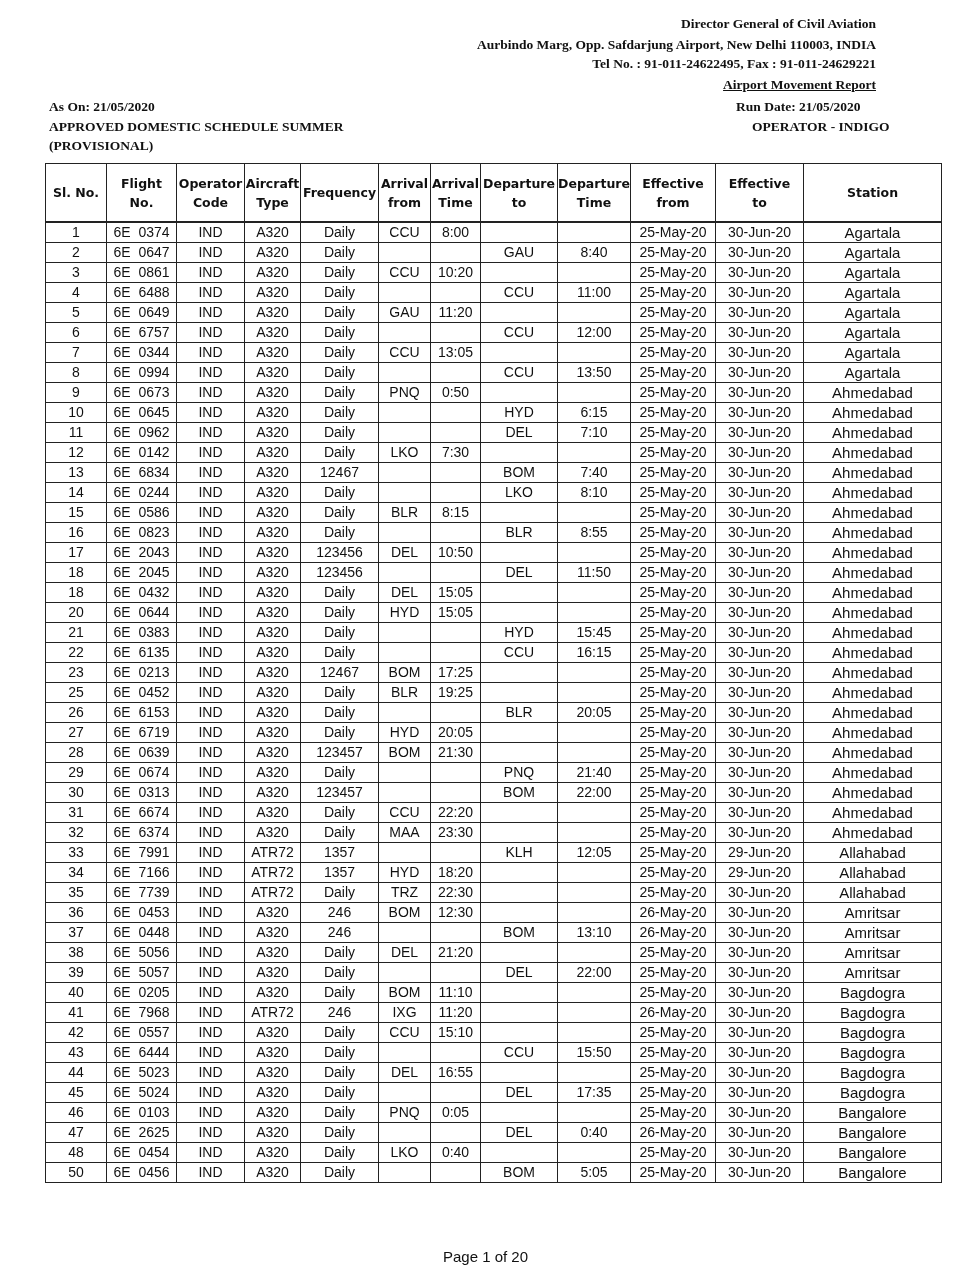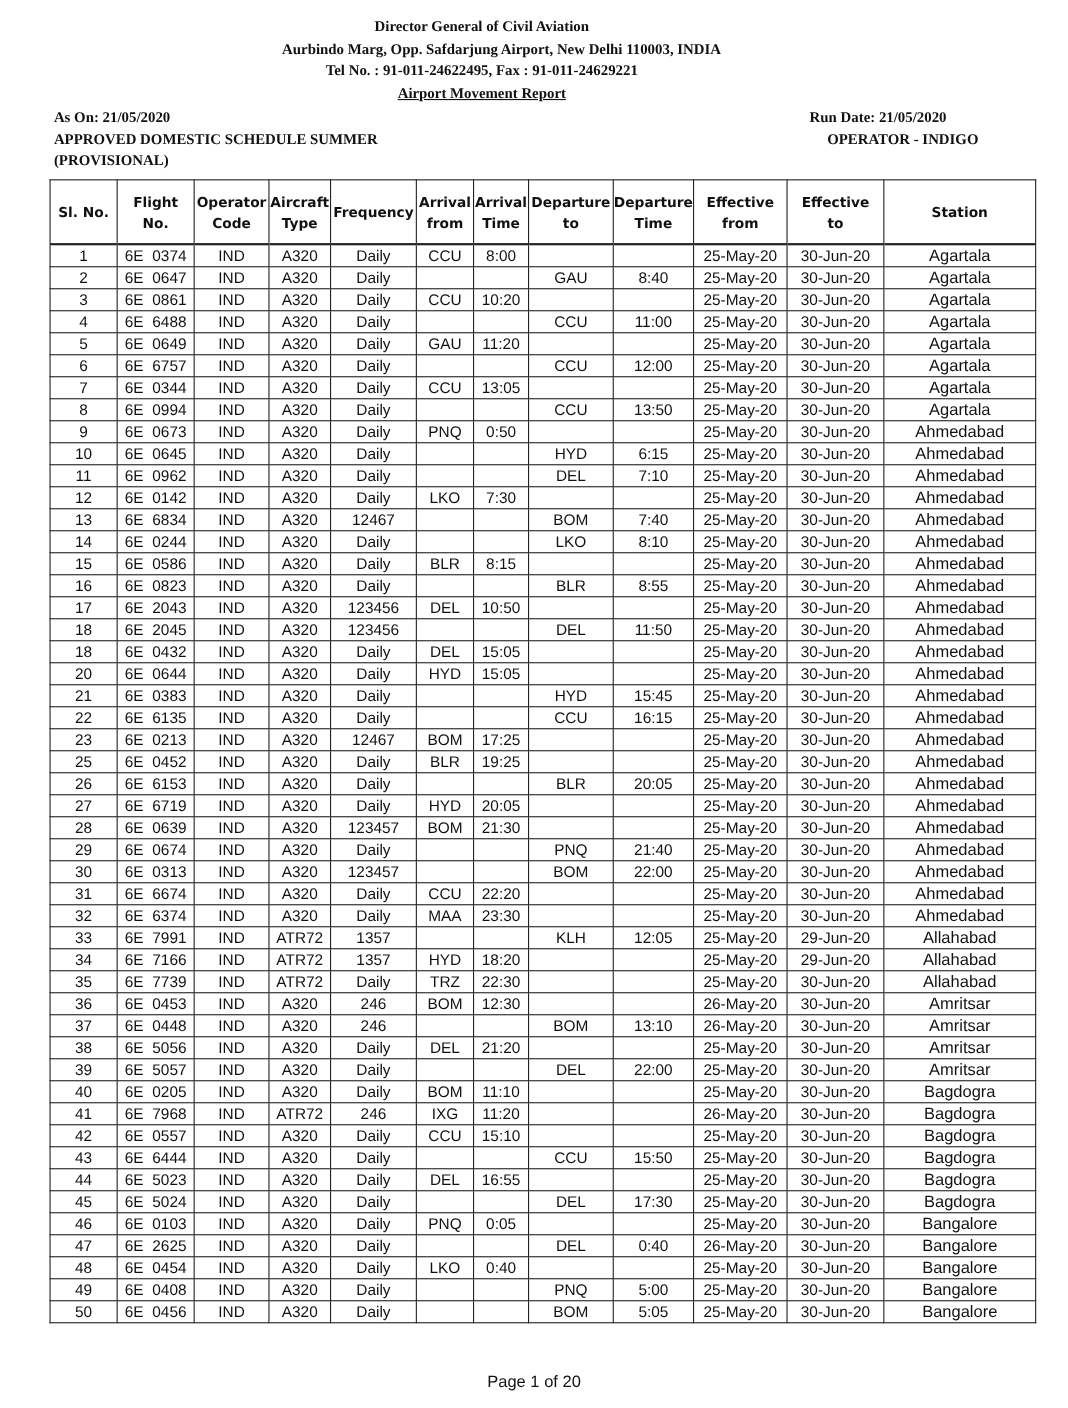--- a/index.html
+++ b/index.html
@@ -1,18 +1,18 @@
 <!DOCTYPE html>
 <html><head>
   <meta charset="utf-8">
   <style>
     html, body { margin: 0; padding: 0; background: #ffffff; }
     body { width: 971px; height: 1280px; position: relative; overflow: hidden; color: #111; }
     .serif { font-family: "Liberation Serif", "DejaVu Serif", serif; font-weight: bold; }
-    .hdr-line { position: absolute; left: 0; width: 876px; text-align: center; font-size: 13.5px; line-height: 16px; }
+    .hdr-line { position: absolute; left: 0; width: 876px; text-align: right; font-size: 13.5px; line-height: 16px; }
     .underline { text-decoration: underline; }
     .meta { position: absolute; font-size: 13.5px; line-height: 16px; white-space: nowrap; font-family: Liberation Serif, serif; }
     table.grid {
       position: absolute; left: 45px; top: 163px;
       border-collapse: collapse; table-layout: fixed;
       width: 896px;
       font-family: "Liberation Sans", "DejaVu Sans", sans-serif;
       font-size: 14px;
     }
     table.grid th, table.grid td {
@@ -27,21 +27,21 @@
     table.grid tbody td { height: 19px; line-height: 19px; }
     td.flt { text-align: left; padding-left: 4px; word-spacing: 4px; }
     td.station { font-size: 15px; }
     .footer { position: absolute; left: 0; width: 971px; top: 1248px; text-align: center;
       font-family: "Liberation Sans", "DejaVu Sans", sans-serif; font-size: 15px; }
   </style>
 </head>
 <body>
 
 <div class="hdr-line serif" style="top:16px;">Director General of Civil Aviation</div>
-<div class="hdr-line serif" style="top:37px;margin-left:18px;">Aurbindo Marg, Opp. Safdarjung Airport, New Delhi 110003, INDIA</div>
+<div class="hdr-line serif" style="top:37px;">Aurbindo Marg, Opp. Safdarjung Airport, New Delhi 110003, INDIA</div>
 <div class="hdr-line serif" style="top:56px;">Tel No. :  91-011-24622495, Fax : 91-011-24629221</div>
 <div class="hdr-line serif" style="top:77px;">
   <span class="underline">Airport Movement Report</span>
 </div>
 
 <div class="meta serif" style="left:49px; top:99px;">As On:  21/05/2020</div>
 <div class="meta serif" style="left:49px; top:119px;">APPROVED DOMESTIC SCHEDULE SUMMER</div>
 <div class="meta serif" style="left:49px; top:138px;">(PROVISIONAL)</div>
 <div class="meta serif" style="left:736px; top:99px;">Run Date: 21/05/2020</div>
 <div class="meta serif" style="left:752px; top:119px;">OPERATOR - INDIGO</div>
@@ -715,21 +715,21 @@
       </tr>
       <tr>
         <td>45</td>
         <td class="flt">6E 5024</td>
         <td>IND</td>
         <td>A320</td>
         <td>Daily</td>
         <td></td>
         <td></td>
         <td>DEL</td>
-        <td>17:30</td>
+        <td>17:35</td>
         <td>25-May-20</td>
         <td>30-Jun-20</td>
         <td class="station">Bagdogra</td>
       </tr>
       <tr>
         <td>46</td>
         <td class="flt">6E 0103</td>
         <td>IND</td>
         <td>A320</td>
         <td>Daily</td>
@@ -758,34 +758,20 @@
       <tr>
         <td>48</td>
         <td class="flt">6E 0454</td>
         <td>IND</td>
         <td>A320</td>
         <td>Daily</td>
         <td>LKO</td>
         <td>0:40</td>
         <td></td>
         <td></td>
-        <td>25-May-20</td>
-        <td>30-Jun-20</td>
-        <td class="station">Bangalore</td>
-      </tr>
-      <tr>
-        <td>49</td>
-        <td class="flt">6E 0408</td>
-        <td>IND</td>
-        <td>A320</td>
-        <td>Daily</td>
-        <td></td>
-        <td></td>
-        <td>PNQ</td>
-        <td>5:00</td>
         <td>25-May-20</td>
         <td>30-Jun-20</td>
         <td class="station">Bangalore</td>
       </tr>
       <tr>
         <td>50</td>
         <td class="flt">6E 0456</td>
         <td>IND</td>
         <td>A320</td>
         <td>Daily</td>

